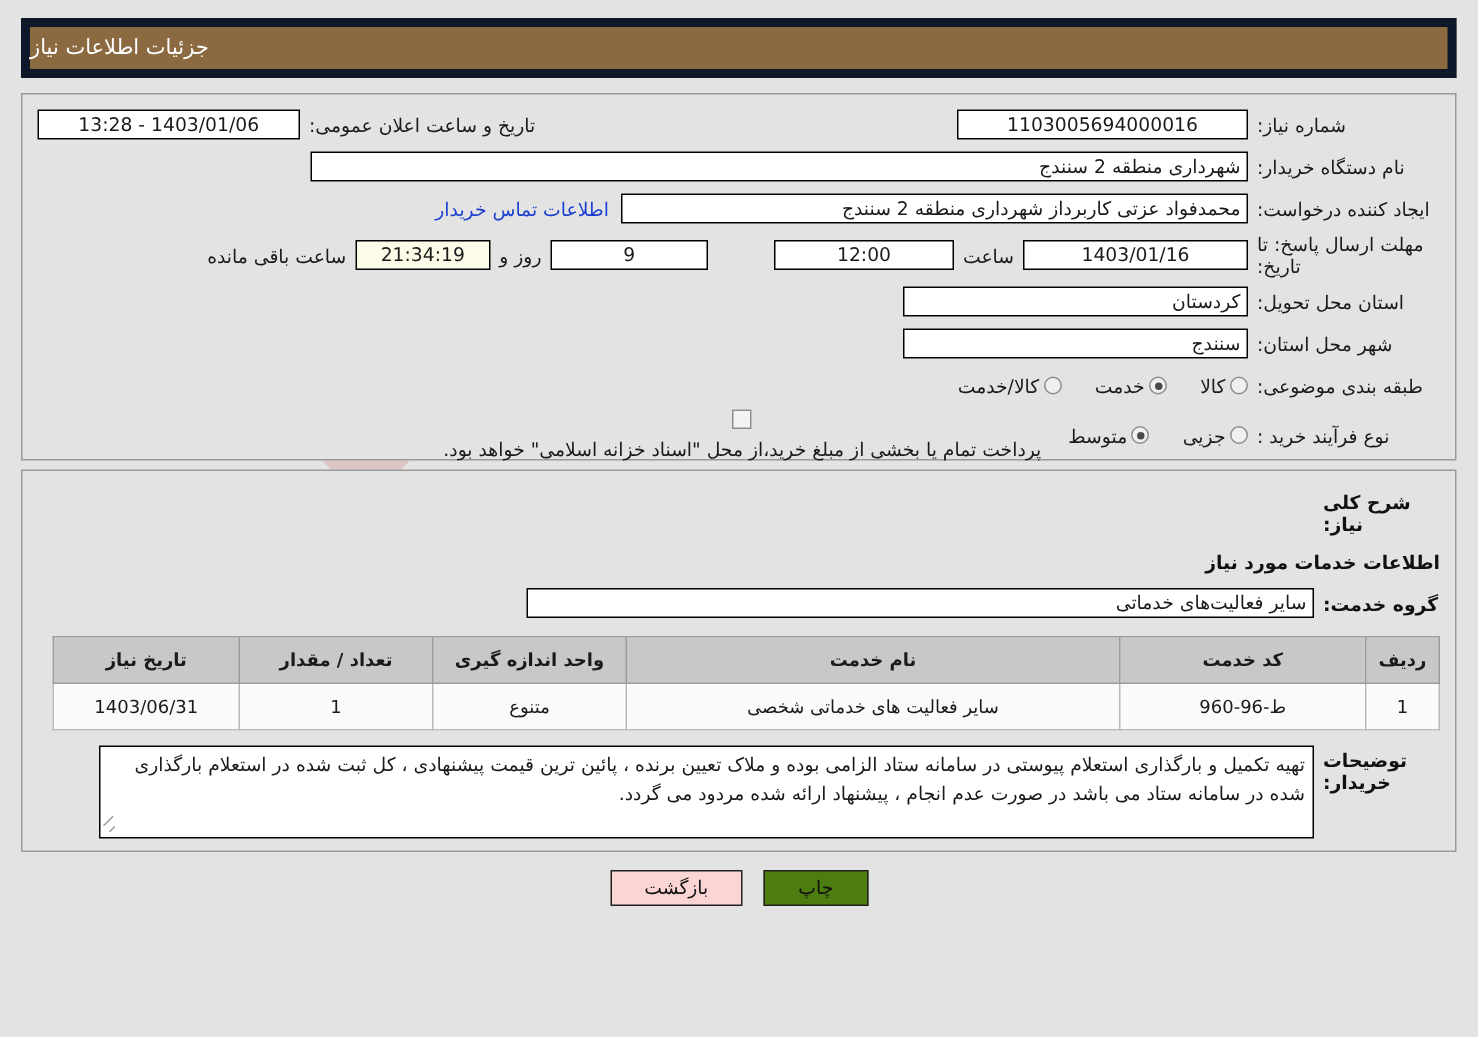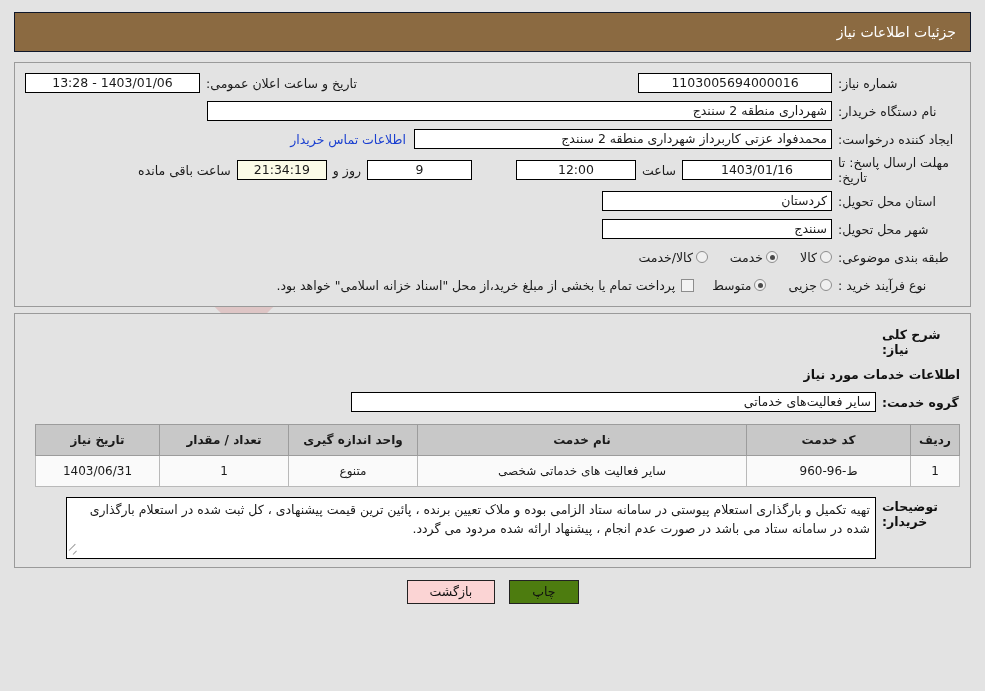--- a/index.html
+++ b/index.html
@@ -90,25 +90,25 @@
     border-top: 38px solid rgba(226,170,170,0.45);
   }
 
   .content { position: relative; z-index: 2; }
 
   
   .titlebar {
     margin: 12px 14px 0 14px;
     height: 40px;
     background: #8b6a41;
-    border: 1px solid #0f172a;
+    border: 6px solid #0f172a;
     color: #ffffff;
     display: flex;
     align-items: center;
-    justify-content: flex-start;
+    justify-content: flex-end;
     box-sizing: border-box;
   }
   .titlebar .t {
     font-size: 14px;
     padding-right: 14px;
     color: #ffffff;
   }
 
   
   .panel {
@@ -197,21 +197,21 @@
   .radio.on::after {
     content: "";
     position: absolute;
     left: 2.5px; top: 2.5px;
     width: 5px; height: 5px;
     border-radius: 50%;
     background: #4a4a4a;
   }
   .ritem .rl { font-size: 12.5px; color: #1a1a1a; }
 
-  .chkwrap { display: flex; align-items: center; gap: 6px; padding-left: 10px; }
+  .chkwrap { display: flex; align-items: center; gap: 6px; padding-left: 10px; flex-direction: column; }
   .chk {
     width: 13px; height: 13px;
     border: 1px solid #8d8d8d;
     background: #f3f3f3;
     display: inline-block;
     box-sizing: border-box;
   }
   .chk-label { font-size: 12.5px; color: #1a1a1a; }
 
   
@@ -395,21 +395,21 @@
         <span class="inp w-count cream">21:34:19</span>
         <span class="mini">ساعت باقی مانده</span>
       </div>
 
       <div class="frow">
         <span class="lbl lbl-w">استان محل تحویل:</span>
         <span class="inp w-prov right">کردستان</span>
       </div>
 
       <div class="frow">
-        <span class="lbl lbl-w">شهر محل تحویل:</span>
+        <span class="lbl lbl-w">شهر محل استان:</span>
         <span class="inp w-city right">سنندج</span>
       </div>
 
       <div class="frow">
         <span class="lbl lbl-w">طبقه بندی موضوعی:</span>
         <span class="radiogrp">
           <span class="ritem">
             <span class="radio"></span>
             <span class="rl">کالا</span>
           </span>

